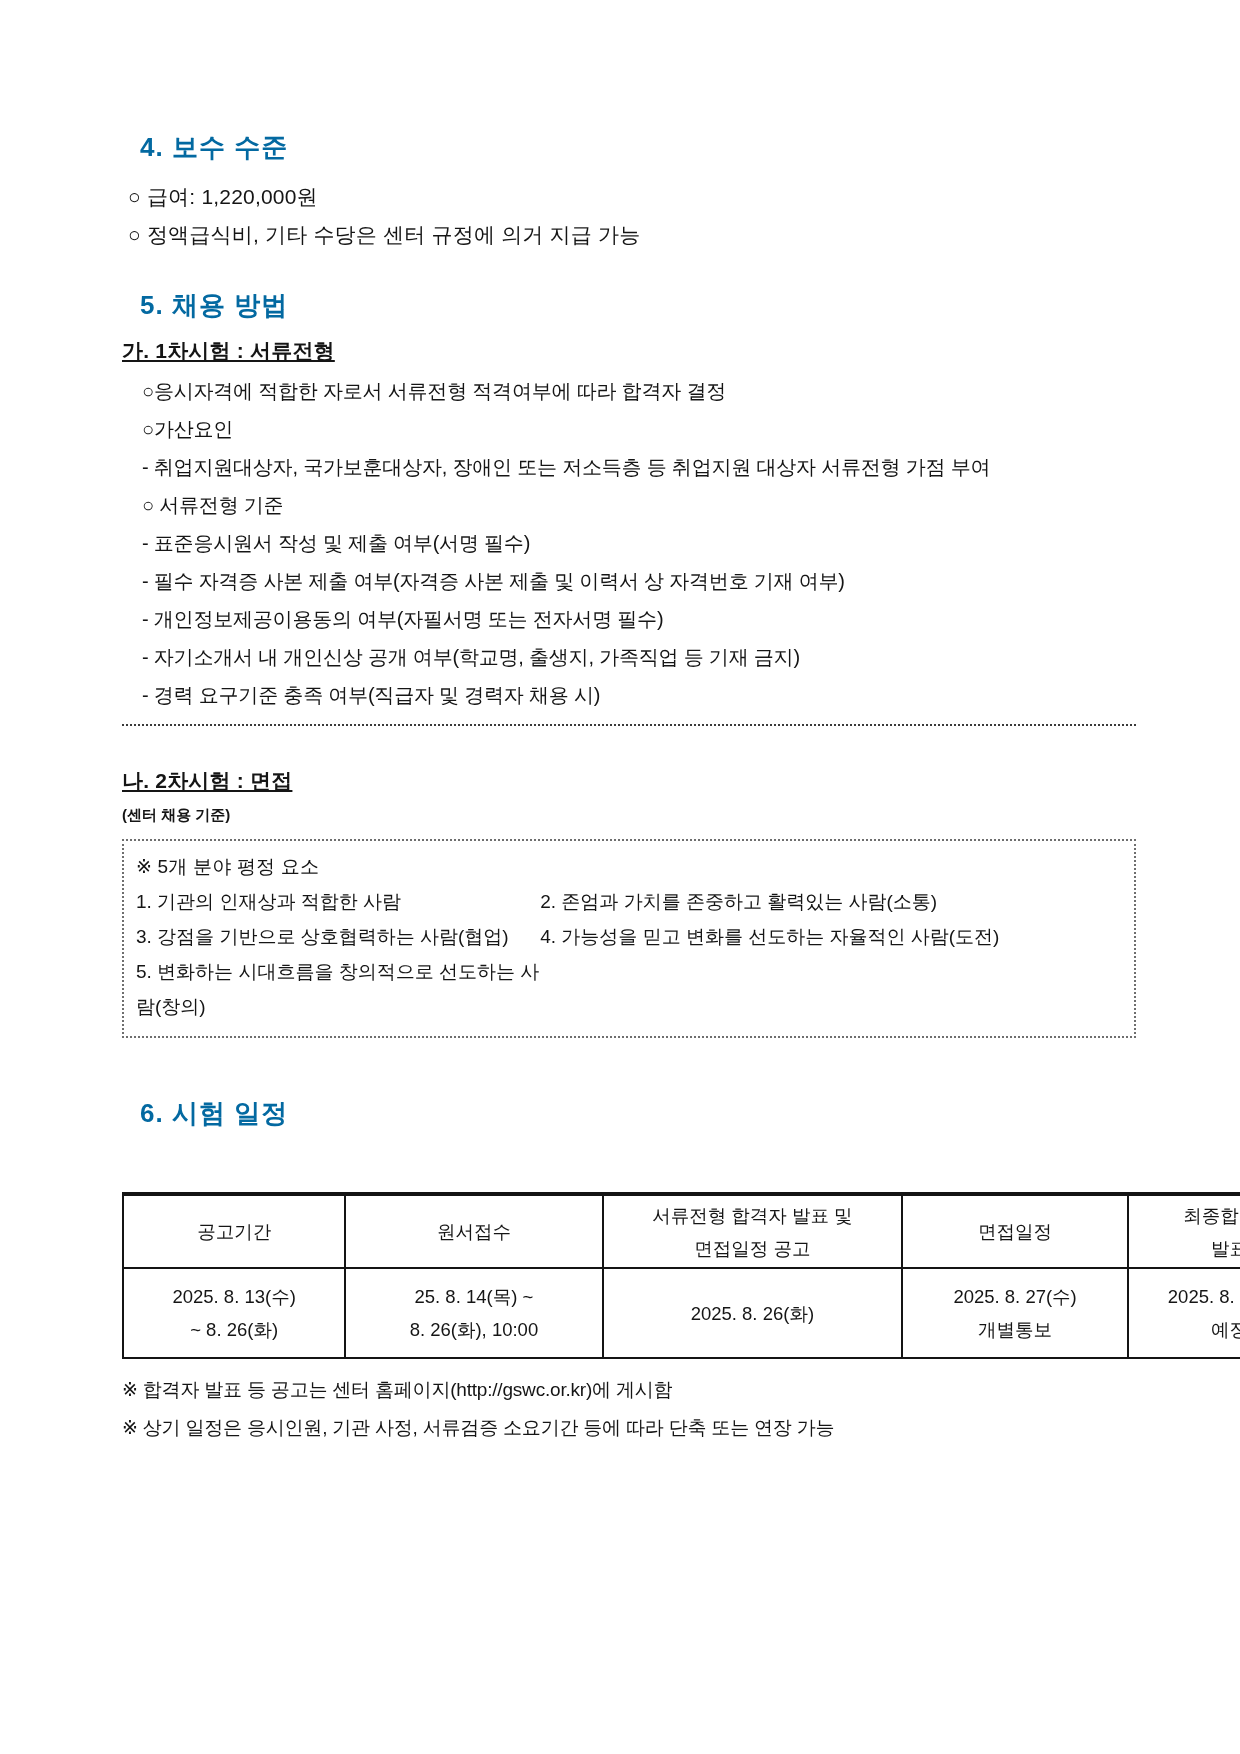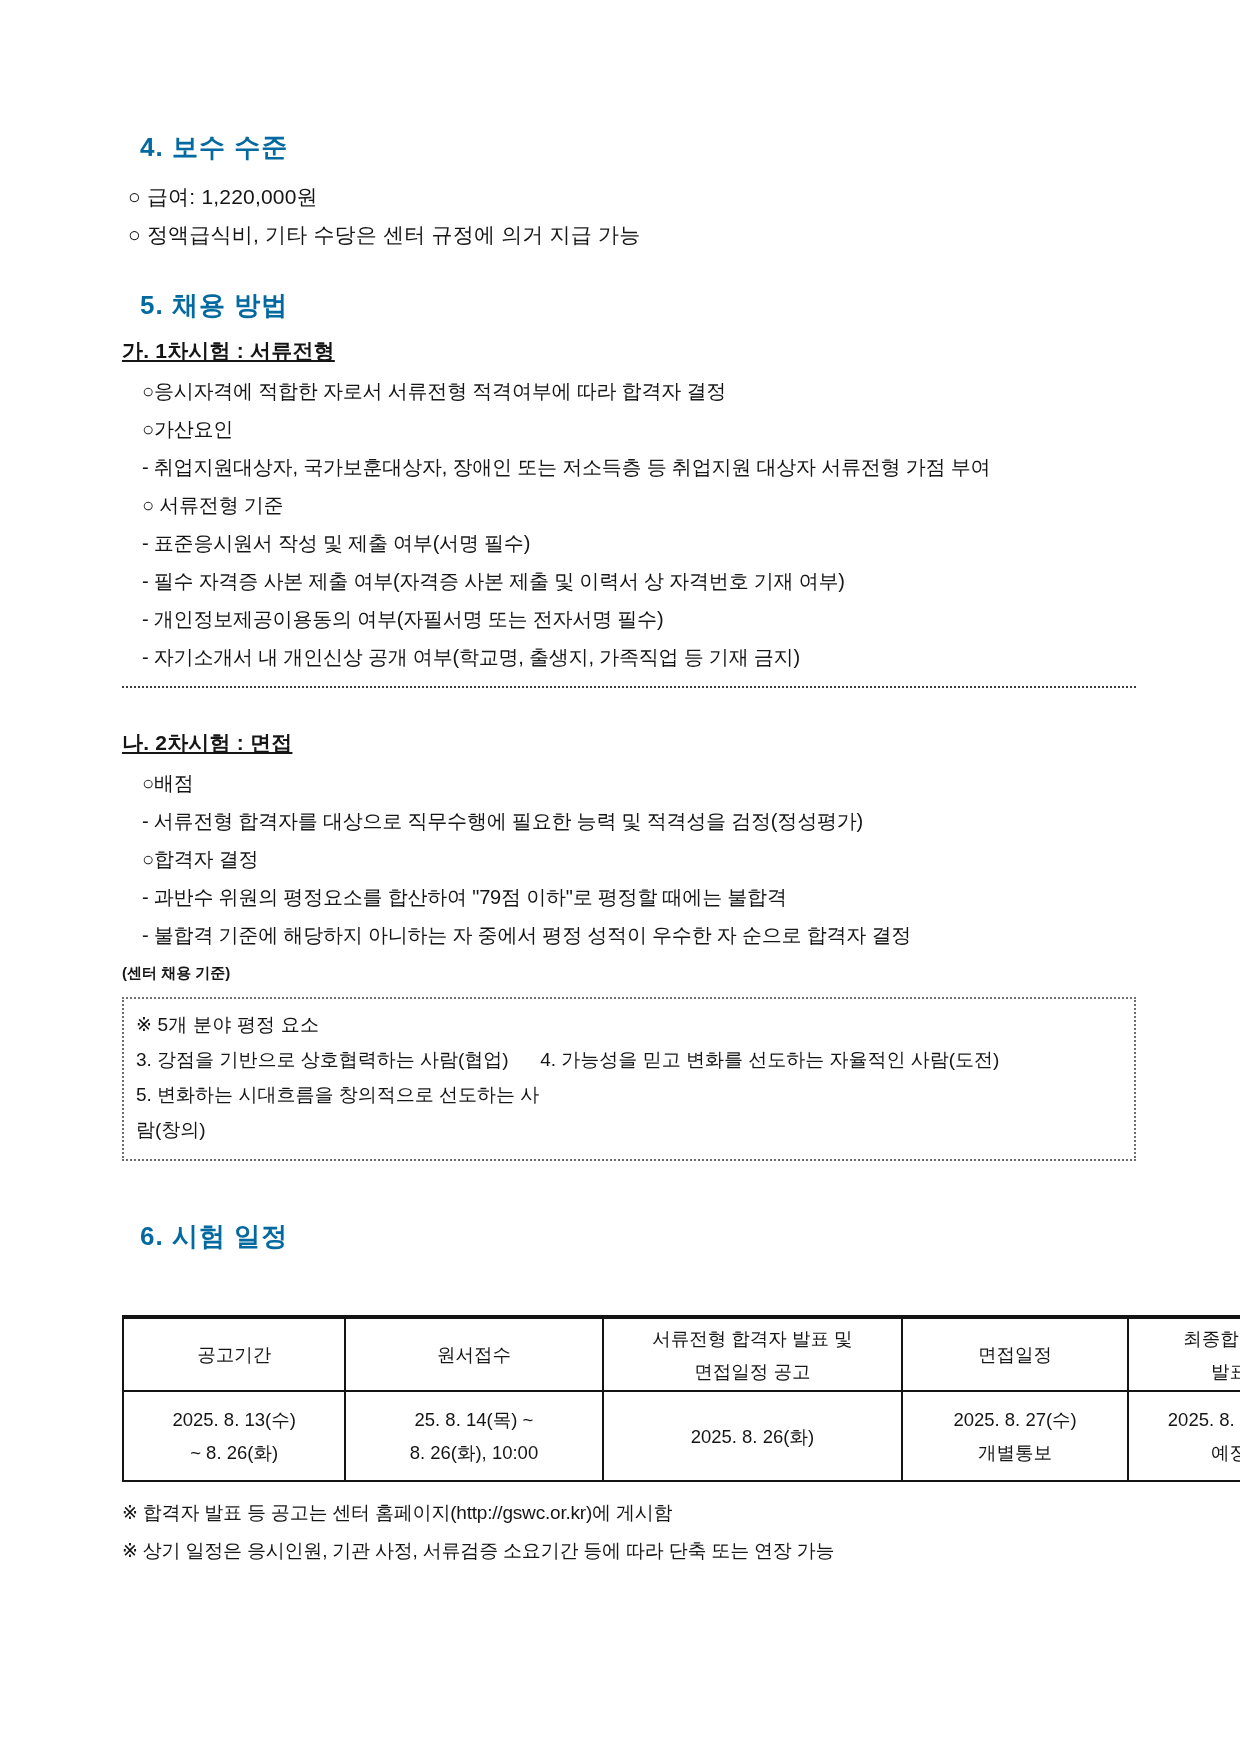--- a/index.html
+++ b/index.html
@@ -101,38 +101,36 @@
       <div class="part-heading">가. 1차시험 : 서류전형</div>
       <div class="part-lines">
         <div class="part-line">○응시자격에 적합한 자로서 서류전형 적격여부에 따라 합격자 결정</div>
         <div class="part-line">○가산요인</div>
         <div class="part-line">- 취업지원대상자, 국가보훈대상자, 장애인 또는 저소득층 등 취업지원 대상자 서류전형 가점 부여</div>
         <div class="part-line">○ 서류전형 기준</div>
         <div class="part-line">- 표준응시원서 작성 및 제출 여부(서명 필수)</div>
         <div class="part-line">- 필수 자격증 사본 제출 여부(자격증 사본 제출 및 이력서 상 자격번호 기재 여부)</div>
         <div class="part-line">- 개인정보제공이용동의 여부(자필서명 또는 전자서명 필수)</div>
         <div class="part-line">- 자기소개서 내 개인신상 공개 여부(학교명, 출생지, 가족직업 등 기재 금지)</div>
+        <div class="part-line">- 경력 요구기준 충족 여부(직급자 및 경력자 채용 시)</div>
       </div>
       <div class="divider"></div>
     </div>
 
     <div class="part-b">
       <div class="part-heading">나. 2차시험 : 면접</div>
-      <div class="part-lines">
-        <div class="part-line">○배점</div>
-        <div class="part-line">- 서류전형 합격자를 대상으로 직무수행에 필요한 능력 및 적격성을 검정(정성평가)</div>
-        <div class="part-line">○합격자 결정</div>
-        <div class="part-line">- 과반수 위원의 평정요소를 합산하여 "79점 이하"로 평정할 때에는 불합격</div>
-        <div class="part-line">- 불합격 기준에 해당하지 아니하는 자 중에서 평정 성적이 우수한 자 순으로 합격자 결정</div>
-      </div>
       <div class="center-note">(센터 채용 기준)</div>
     </div>
 
     <div class="criteria-box">
       <div class="criteria-title">※ 5개 분야 평정 요소</div>
+      <div class="criteria-row">
+        <div class="criteria-left">1. 기관의 인재상과 적합한 사람</div>
+        <div class="criteria-right">2. 존엄과 가치를 존중하고 활력있는 사람(소통)</div>
+      </div>
       <div class="criteria-row">
         <div class="criteria-left">3. 강점을 기반으로 상호협력하는 사람(협업)</div>
         <div class="criteria-right">4. 가능성을 믿고 변화를 선도하는 자율적인 사람(도전)</div>
       </div>
       <div class="criteria-row">
         <div class="criteria-left">5. 변화하는 시대흐름을 창의적으로 선도하는 사람(창의)</div>
         <div class="criteria-right"></div>
       </div>
     </div>
   </div>

